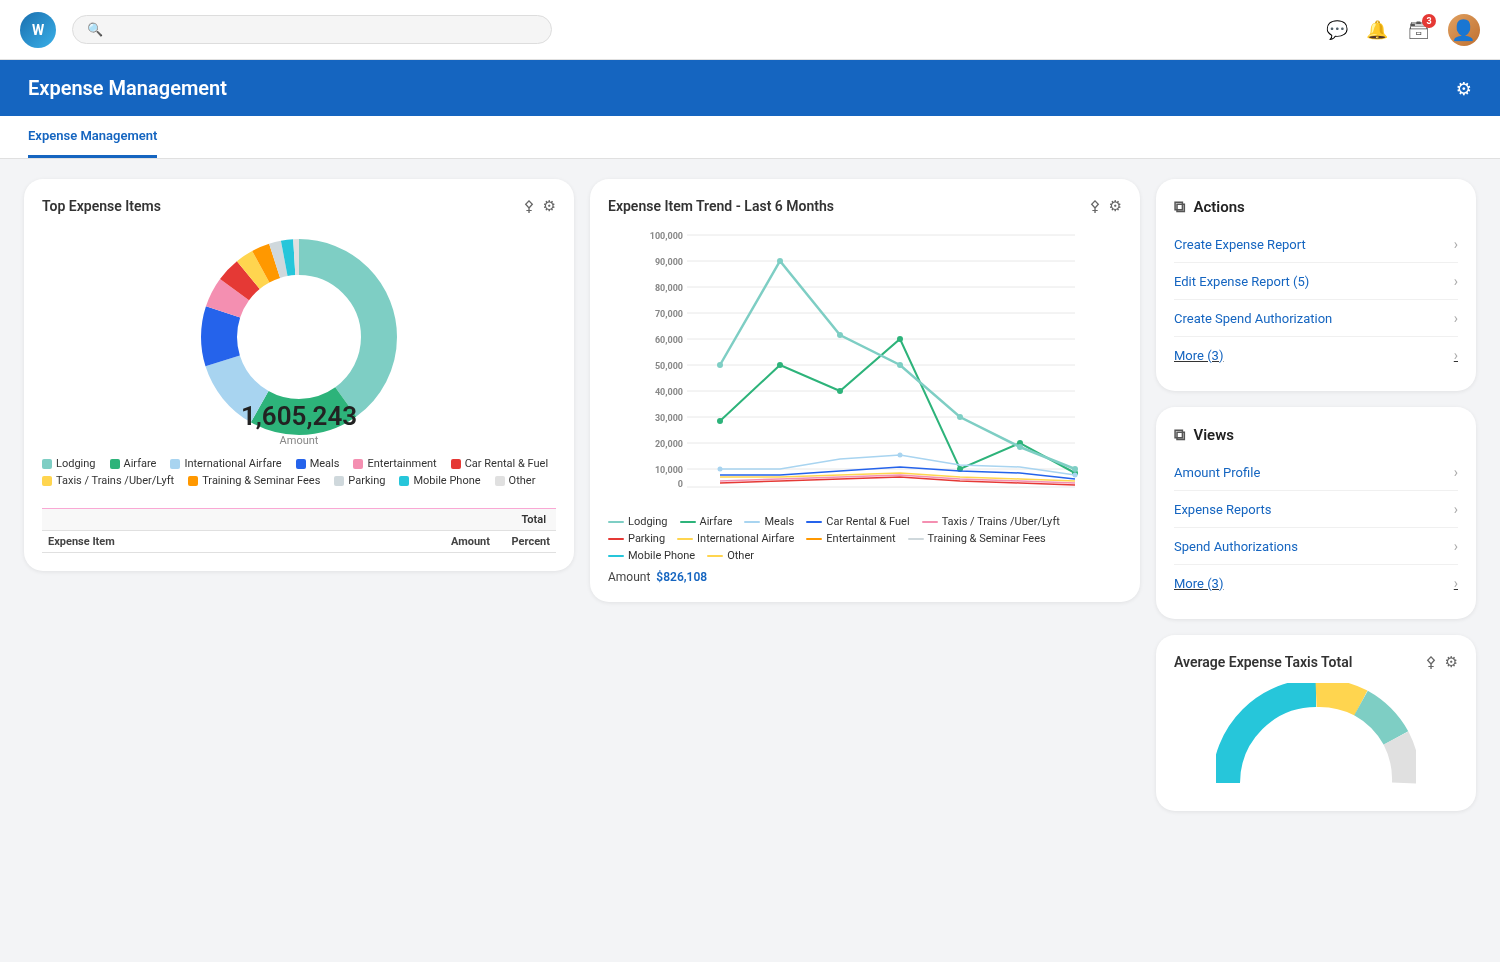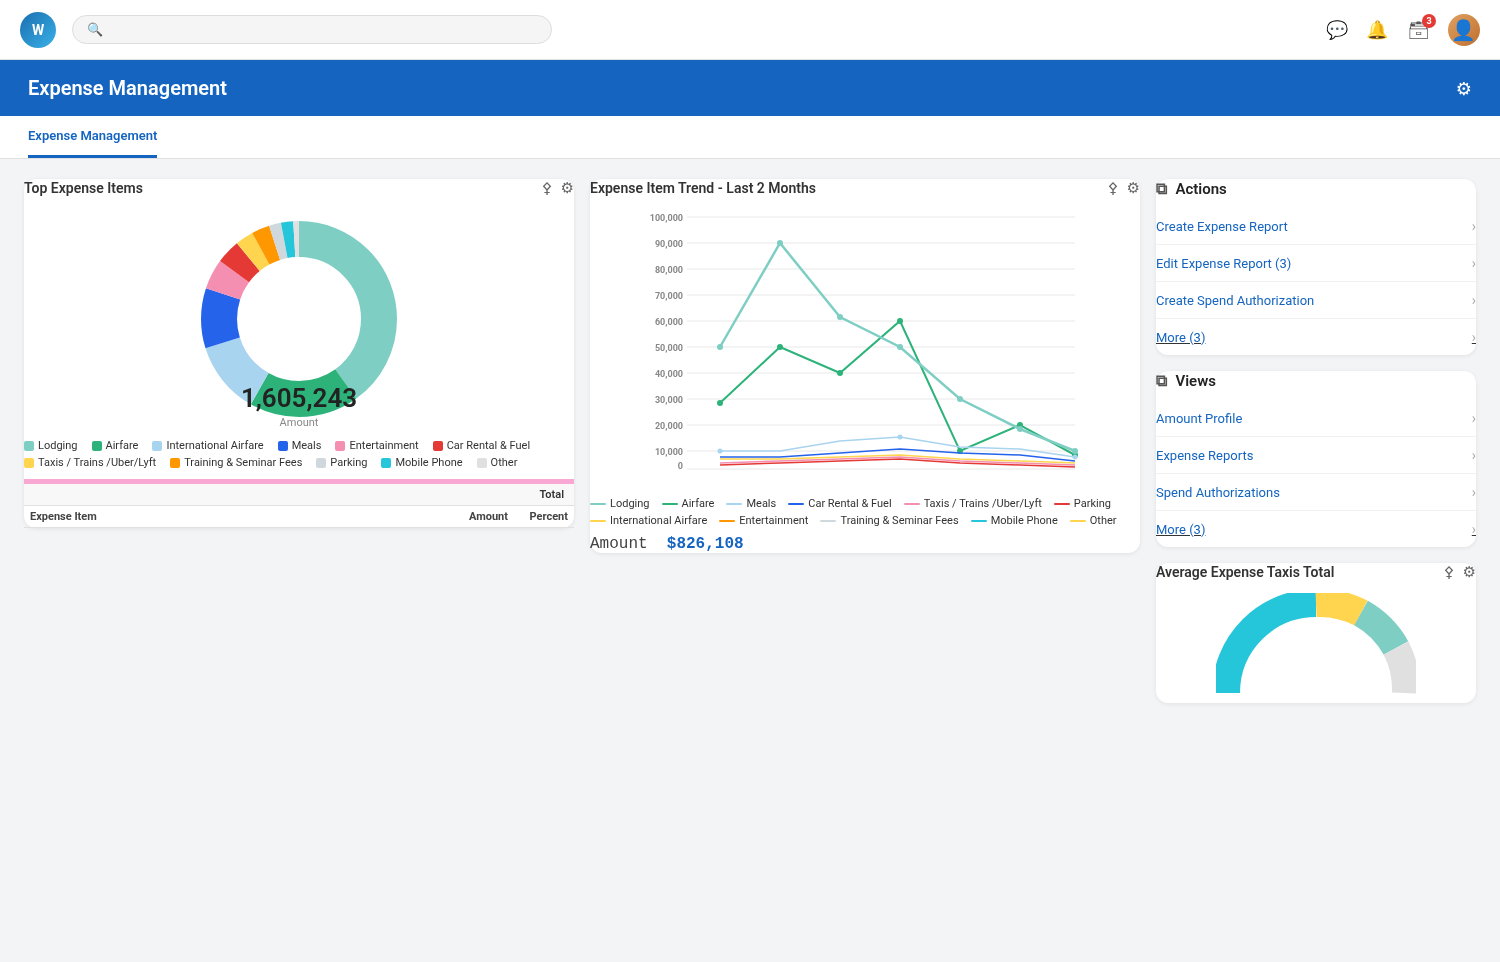--- a/index.html
+++ b/index.html
@@ -100,21 +100,22 @@
       padding: 20px 24px;
       display: grid;
       grid-template-columns: 1fr 1fr 320px;
       gap: 16px;
       align-items: start;
     }
 
     
     .card {
       background: #fff;
-      border-radius: 12px;
+      border-radius: 19px;
+      padding: 18px;
       box-shadow: 0 1px 4px rgba(0,0,0,0.08);
     }
     .card-header {
       display: flex;
       align-items: center;
       justify-content: space-between;
       margin-bottom: 12px;
     }
     .card-title {
       font-size: 14px;
@@ -167,22 +168,22 @@
       white-space: nowrap;
     }
     .legend-dot {
       width: 10px; height: 10px;
       border-radius: 2px;
       flex-shrink: 0;
     }
 
     
     .expense-table {
-      margin-top: 10px;
-      border-top: 5px solid #f9a8d4;
+      margin-top: 21px;
+      border-top: 1px solid #f9a8d4;
       font-size: 11px;
     }
     .table-header-row {
       display: grid;
       grid-template-columns: 1fr auto auto;
       padding: 4px 6px;
       background: #f8f8f8;
       border-bottom: 1px solid #e0e0e0;
     }
     .table-subheader {
@@ -259,23 +260,22 @@
       align-items: center;
       gap: 4px;
     }
     .chart-legend-line {
       width: 16px; height: 2px;
       border-radius: 1px;
     }
 
     .amount-total {
       margin-top: 8px;
-      font-size: 16px;
+      font-size: 12px;
       color: #444;
-      font-family: Liberation Mono, monospace;
     }
     .amount-value {
       color: #1565c0;
       font-weight: 600;
     }
 
     svg.donut { transform: rotate(-90deg); }
   </style>
 </head>
 <body>
@@ -407,21 +407,21 @@
       <div class="table-subheader">
         <span>Expense Item</span>
         <span class="col-right">Amount</span>
         <span class="col-right">Percent</span>
       </div>
     </div>
   </div>
 
   <div class="card">
     <div class="card-header">
-      <span class="card-title">Expense Item Trend - Last 2 Months</span>
+      <span class="card-title">Expense Item Trend - Last 6 Months</span>
       <div class="card-icons">
         <span class="card-icon-btn">⚴</span>
         <span class="card-icon-btn">⚙</span>
       </div>
     </div>
 
     <div class="chart-area">
       <svg width="100%" height="270" viewBox="0 0 440 270">
 
         <text x="38" y="12" font-size="9" fill="#888" text-anchor="end">100,000</text>
@@ -548,21 +548,21 @@
       <div class="section-title">
         <span class="section-icon">⧉</span>
         <span>Actions</span>
       </div>
       <div id="actions-list">
           <div class="action-item">
             <span class="action-label">Create Expense Report</span>
             <span class="chevron">›</span>
           </div>
           <div class="action-item">
-            <span class="action-label">Edit Expense Report (3)</span>
+            <span class="action-label">Edit Expense Report (5)</span>
             <span class="chevron">›</span>
           </div>
           <div class="action-item">
             <span class="action-label">Create Spend Authorization</span>
             <span class="chevron">›</span>
           </div>
           <div class="action-item">
             <span class="action-label">More (3)</span>
             <span class="chevron">›</span>
           </div>

